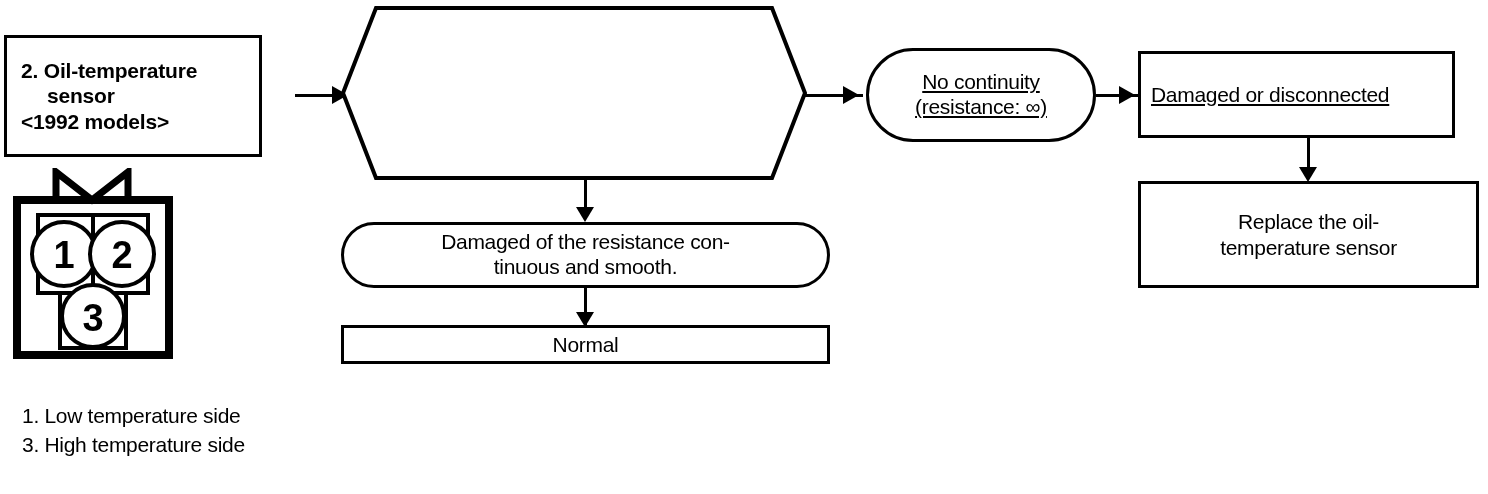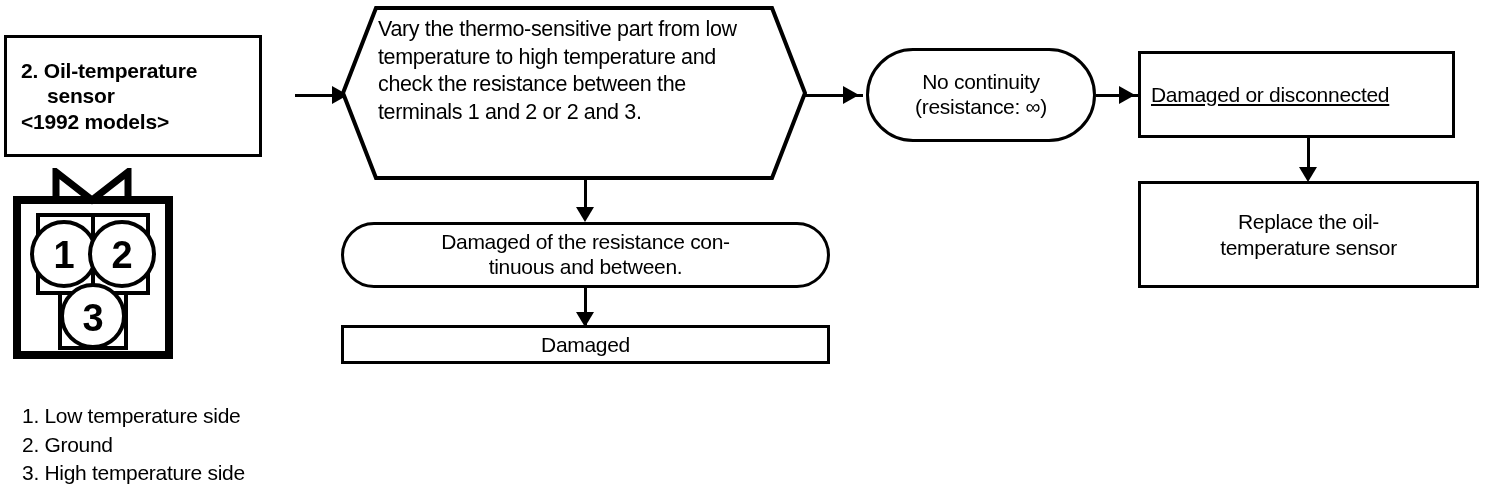--- a/index.html
+++ b/index.html
@@ -127,30 +127,29 @@
     <div>&lt;1992 models&gt;</div>
   </div>
 
   <div class="hline" style="left:295px; top:94px; width:58px;"></div>
   <div class="arrow-right" style="left:332px; top:86px;"></div>
 
   <div class="hexagon" style="left:340px; top:5px; width:468px; height:176px;">
     <svg width="468" height="176" viewBox="0 0 468 176">
       <polygon points="36,3 432,3 465,88 432,173 36,173 3,88" fill="#ffffff" stroke="#000000" stroke-width="4" stroke-linejoin="miter"></polygon>
     </svg>
-    <div class="hex-text">Vary the thermo-sensitive part from low temperature to high temperature and check the resistance between the terminals 1 and 2 or 2 and 3.</div>
   </div>
 
   <div class="hline" style="left:803px; top:94px; width:60px;"></div>
   <div class="arrow-right" style="left:843px; top:86px;"></div>
 
   <div class="vline" style="left:584px; top:178px; height:40px;"></div>
   <div class="arrow-down" style="left:576px; top:207px;"></div>
 
-  <div class="stadium" style="left:866px; top:48px; width:230px; height:94px; border-radius:47px;">
+  <div class="stadium" style="left:866px; top:48px; width:230px; height:94px; border-radius:47px;text-decoration:underline;">
     <div>
       <div>No continuity</div>
       <div>(resistance: ∞)</div>
     </div>
   </div>
 
   <div class="hline" style="left:1096px; top:94px; width:42px;"></div>
   <div class="arrow-right" style="left:1119px; top:86px;"></div>
 
   <div class="rect-box plain-box" style="left:1138px; top:51px; width:317px; height:87px;text-decoration:underline;">
@@ -161,29 +160,29 @@
   <div class="arrow-down" style="left:1299px; top:167px;"></div>
 
   <div class="rect-box plain-box center" style="left:1138px; top:181px; width:341px; height:107px;">
     <div>Replace the oil-</div>
     <div>temperature sensor</div>
   </div>
 
   <div class="stadium" style="left:341px; top:222px; width:489px; height:66px; border-radius:33px;">
     <div>
       <div>Damaged of the resistance con-</div>
-      <div>tinuous and between.</div>
+      <div>tinuous and smooth.</div>
     </div>
   </div>
 
   <div class="vline" style="left:584px; top:288px; height:38px;"></div>
   <div class="arrow-down" style="left:576px; top:312px;"></div>
 
   <div class="rect-box plain-box center" style="left:341px; top:325px; width:489px; height:39px;">
-    <div>Damaged</div>
+    <div>Normal</div>
   </div>
 
   <div class="connector" style="left:12px; top:168px; width:162px; height:192px;">
     <svg width="162" height="192" viewBox="0 0 162 192">
 
       <path d="M 44 32 L 44 4 L 80 32 L 116 4 L 116 32 Z" fill="none" stroke="#000000" stroke-width="7" stroke-linejoin="miter"></path>
 
       <rect x="5" y="32" width="152" height="155" fill="none" stroke="#000000" stroke-width="8"></rect>
 
       <rect x="26" y="47" width="110" height="78" fill="none" stroke="#000000" stroke-width="4"></rect>
@@ -196,17 +195,16 @@
       <circle cx="81" cy="148" r="31" fill="#ffffff" stroke="#000000" stroke-width="4"></circle>
 
       <text x="52" y="100" font-family="Liberation Sans, sans-serif" font-size="38" font-weight="bold" text-anchor="middle" fill="#000000">1</text>
       <text x="110" y="100" font-family="Liberation Sans, sans-serif" font-size="38" font-weight="bold" text-anchor="middle" fill="#000000">2</text>
       <text x="81" y="163" font-family="Liberation Sans, sans-serif" font-size="38" font-weight="bold" text-anchor="middle" fill="#000000">3</text>
     </svg>
   </div>
 
   <div class="legend" style="left:22px; top:402px; width:340px;">
     <div>1. Low temperature side</div>
-    <div>2. Ground</div>
     <div>3. High temperature side</div>
   </div>
 
 </div>
 
 </body></html>

